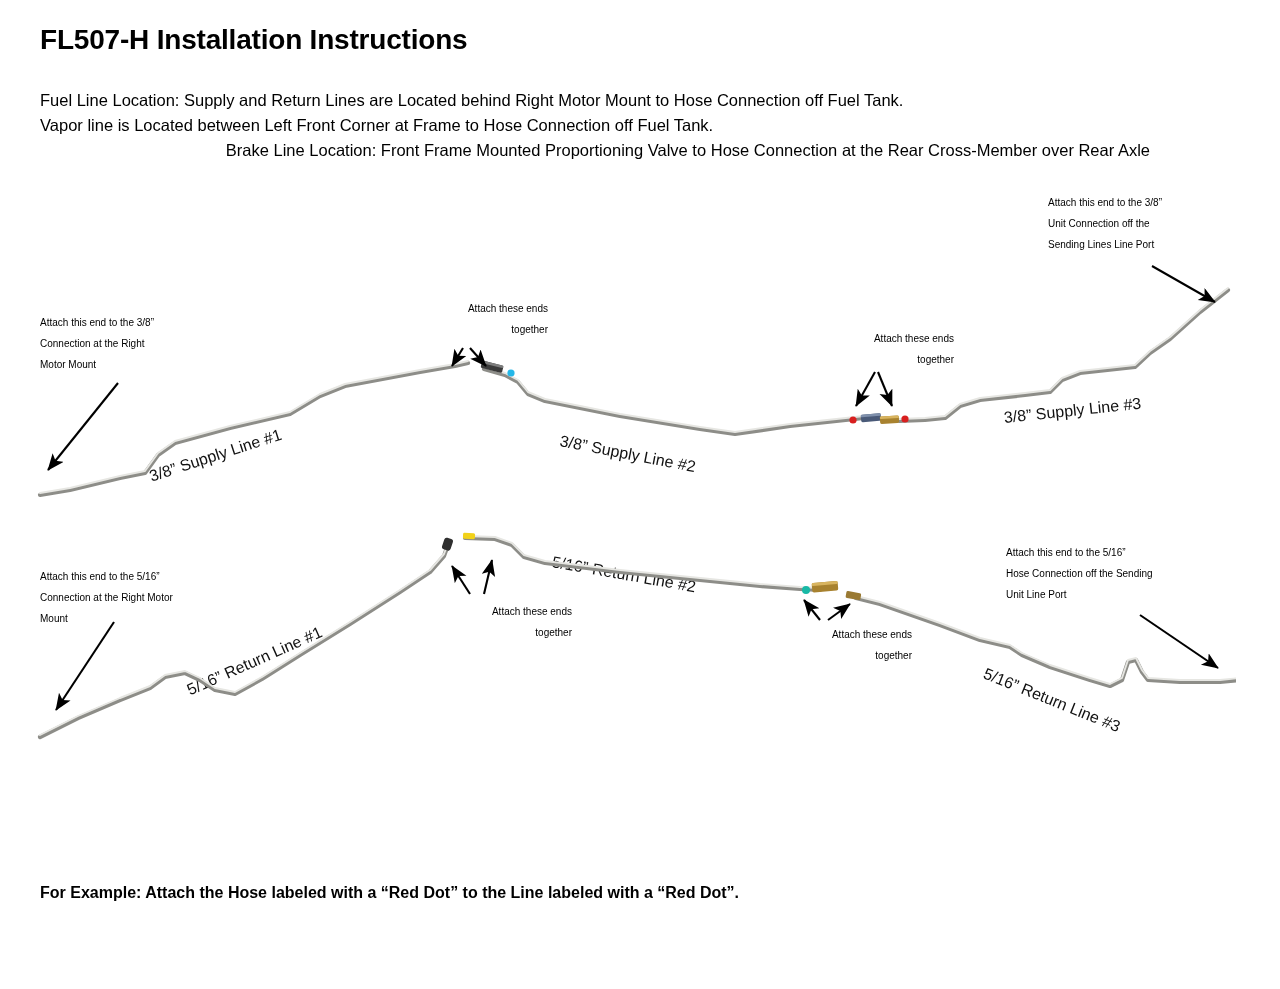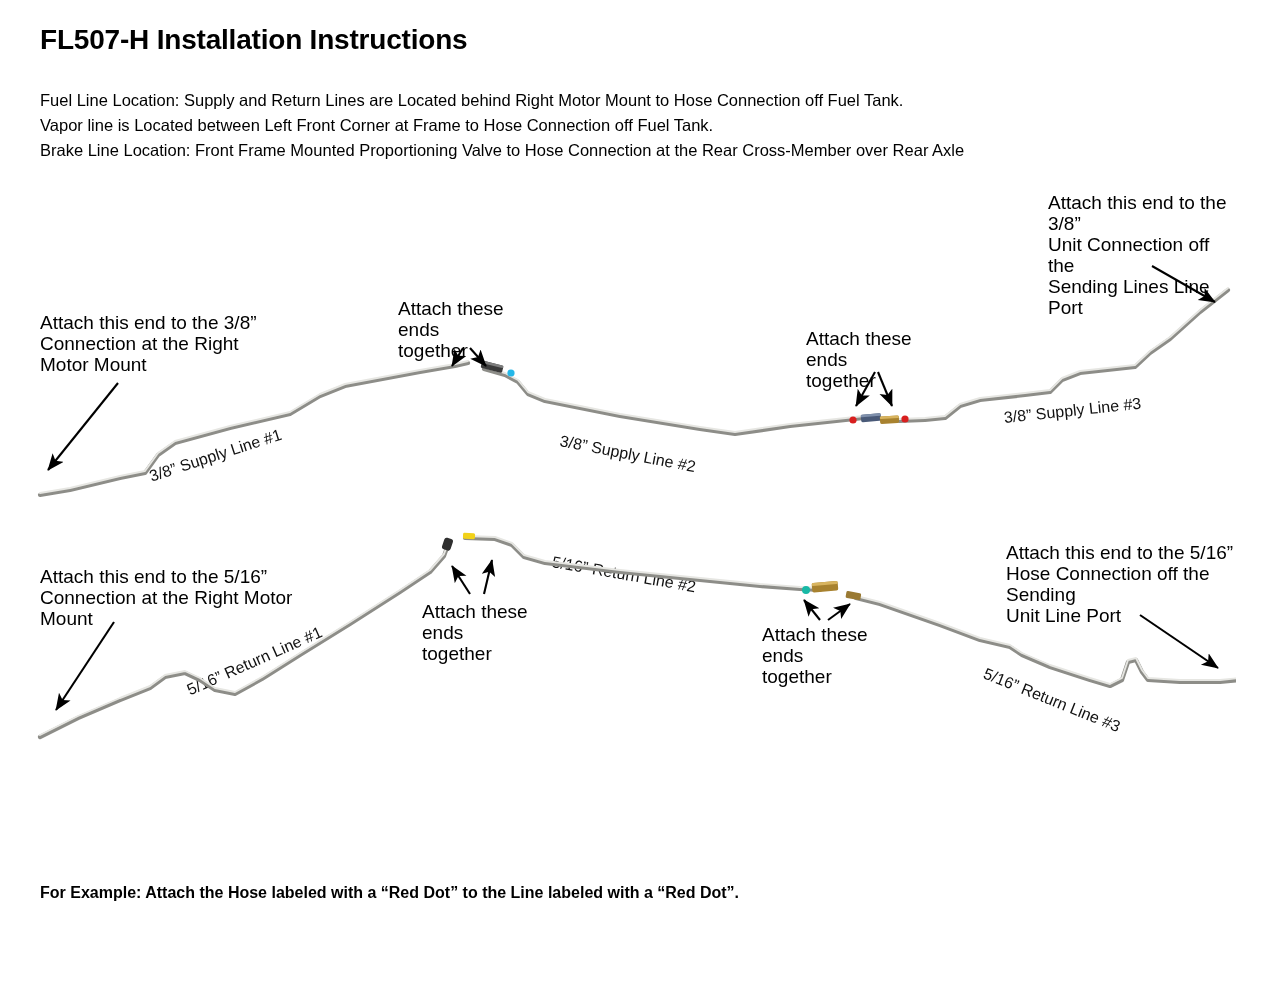--- a/index.html
+++ b/index.html
@@ -34,21 +34,21 @@
   .intro-block {
     position: absolute;
     left: 40px;
     top: 88px;
     width: 1180px;
     font-size: 16.5px;
     font-weight: normal;
     line-height: 25px;
   }
   .intro-block .ln { white-space: nowrap; }
-  .intro-block .ln.wrap { white-space: normal; width: 1110px; }
+  .intro-block .ln.wrap { white-space: normal; width: 1110px; text-align: right; }
 
   .match-note {
     position: absolute;
     left: 40px;
     top: 226px;
     font-size: 16.5px;
     font-weight: bold;
     white-space: nowrap;
   }
 
@@ -58,26 +58,26 @@
     top: 880px;
     font-size: 16px;
     font-weight: bold;
     line-height: 26px;
   }
   .footer-block .ln { white-space: nowrap; }
 
   
   .callout {
     position: absolute;
-    font-size: 19px;
+    font-size: 10px;
     font-weight: normal;
     line-height: 21px;
     color: #000;
   }
-  .callout.center { text-align: left; }
+  .callout.center { text-align: right; }
 
   
   .line-label {
     position: absolute;
     font-size: 16px;
     font-weight: normal;
     white-space: nowrap;
     transform-origin: 0 50%;
     color: #111;
   }

